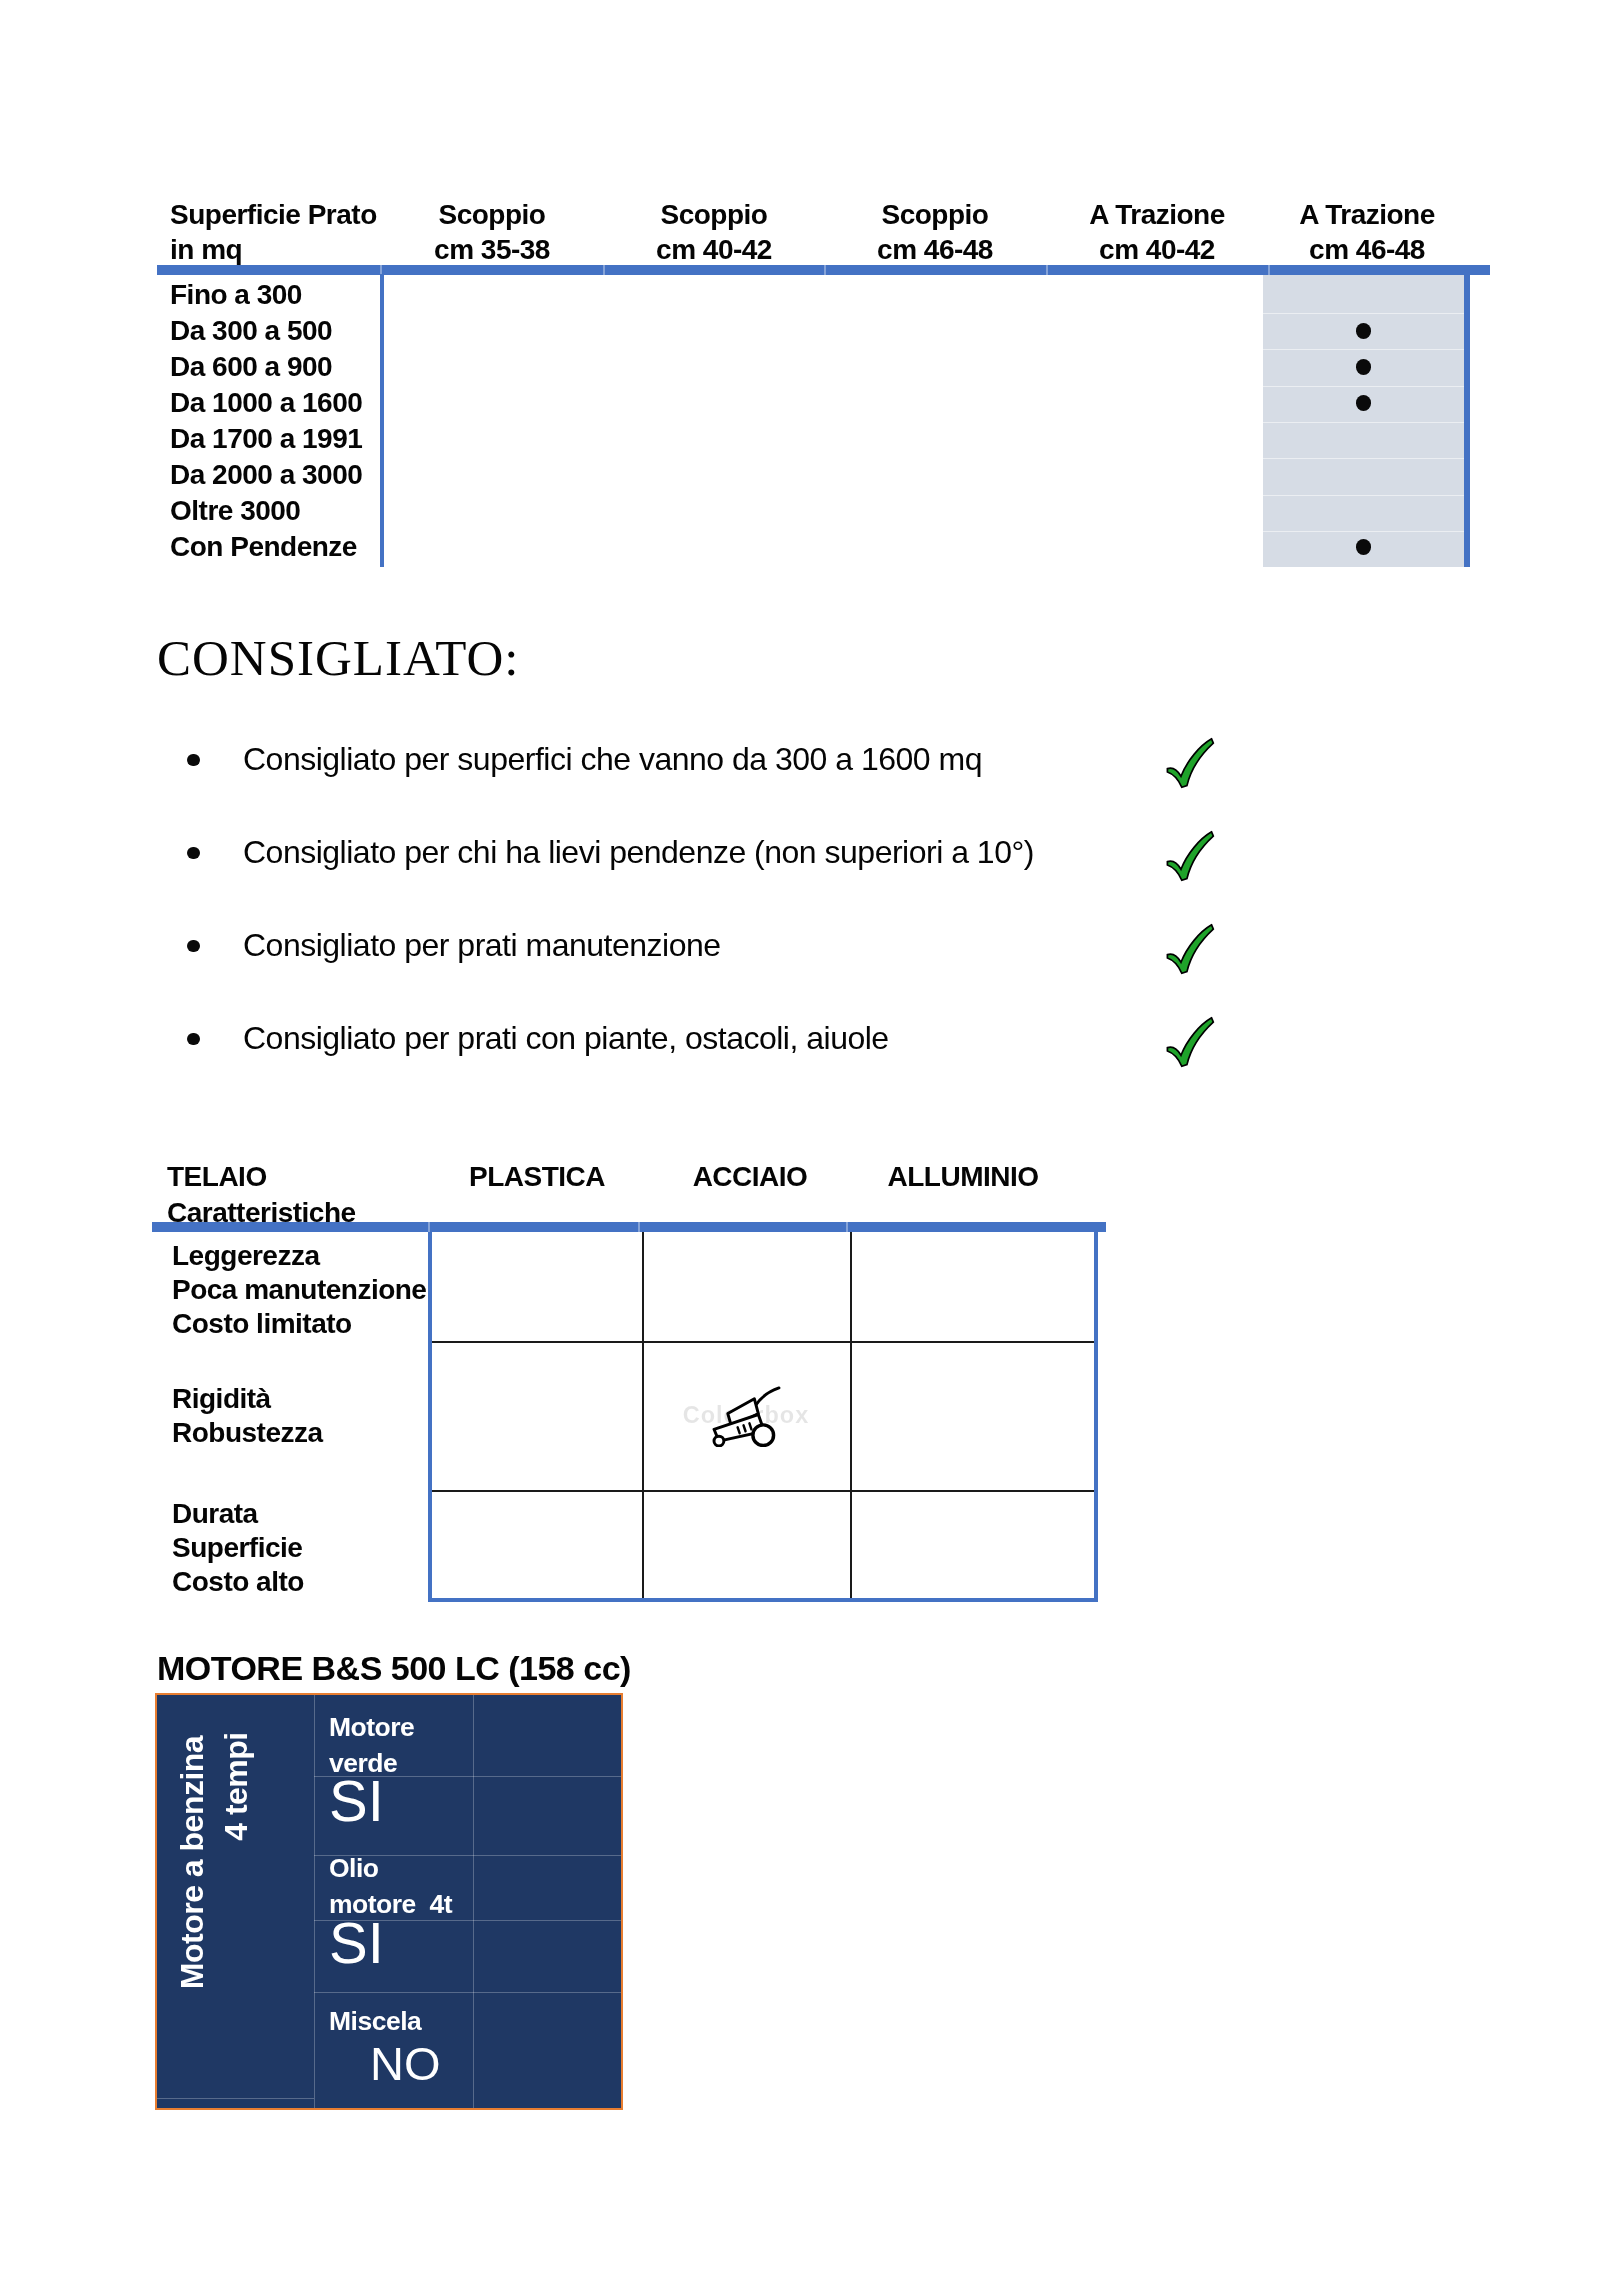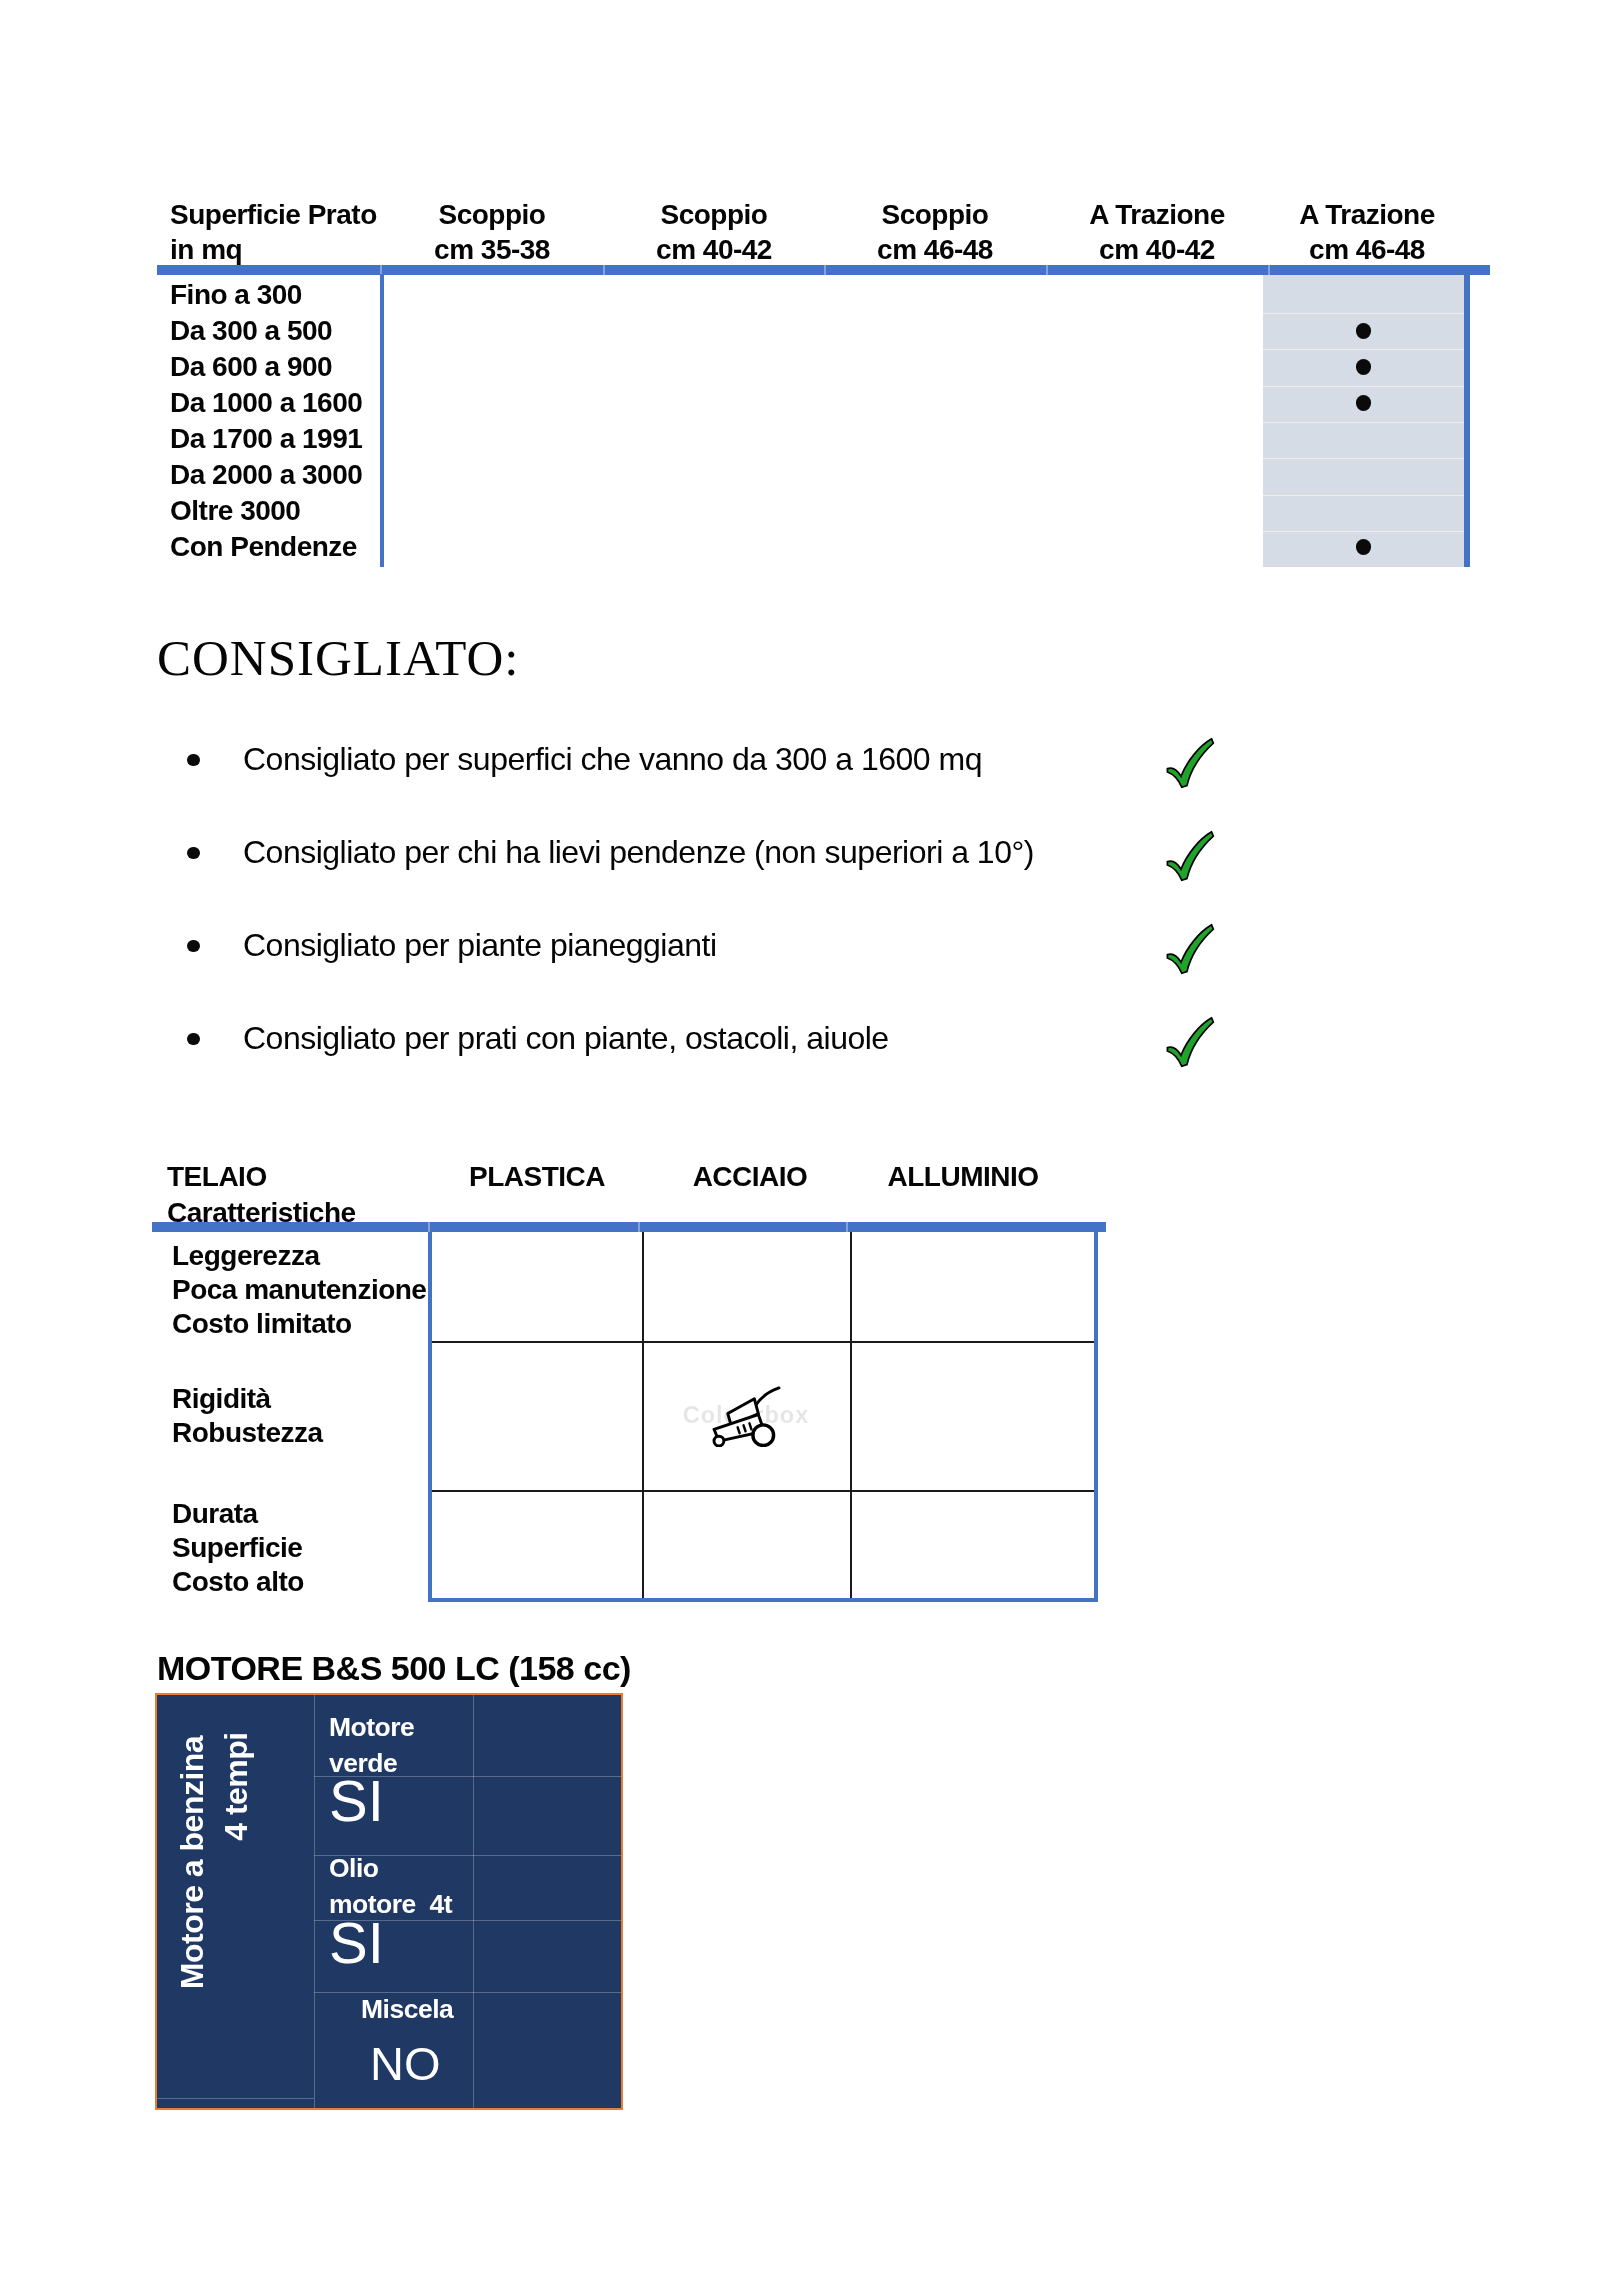--- a/index.html
+++ b/index.html
@@ -119,21 +119,21 @@
   <div class="abs li-text" style="left:243px;top:0;">Consigliato per superfici che vanno da 300 a 1600 mq</div>
 </div>
 
 <div class="abs" style="left:0;top:830px;">
   <span class="abs li-dot" style="left:187px;top:16.7px;"></span>
   <div class="abs li-text" style="left:243px;top:0;">Consigliato per chi ha lievi pendenze (non superiori a 10°)</div>
 </div>
 
 <div class="abs" style="left:0;top:923px;">
   <span class="abs li-dot" style="left:187px;top:16.7px;"></span>
-  <div class="abs li-text" style="left:243px;top:0;">Consigliato per piante pianeggianti</div>
+  <div class="abs li-text" style="left:243px;top:0;">Consigliato per prati manutenzione</div>
 </div>
 
 <div class="abs" style="left:0;top:1016px;">
   <span class="abs li-dot" style="left:187px;top:16.7px;"></span>
   <div class="abs li-text" style="left:243px;top:0;">Consigliato per prati con piante, ostacoli, aiuole</div>
 </div>
 
 <svg class="abs" style="left:1164px;top:736px;" width="51" height="55" viewBox="0 0 60 62">
   <path d="M4 37 C10 35 16 39 20 46 C27 28 42 10 56 2 L58 7 C46 18 32 36 27 57 L21 59 C17 50 10 43 4 41 Z" fill="#1FA32A" stroke="#000" stroke-width="2" stroke-linejoin="miter"></path>
 </svg>
@@ -215,18 +215,18 @@
     <div>verde</div>
   </div>
   <div class="abs nv-big" style="left:172px;top:76px;font-size:58px;line-height:59px;">SI</div>
 
   <div class="abs nv-label" style="left:172px;top:155px;">
     <div>Olio</div>
     <div style="white-space:pre;">motore  4t</div>
   </div>
   <div class="abs nv-big" style="left:172px;top:218px;font-size:58px;line-height:59px;">SI</div>
 
-  <div class="abs nv-label" style="left:172px;top:296px;margin-left:32px;">
+  <div class="abs nv-label" style="left:172px;top:308px;">
     <div>Miscela</div>
   </div>
   <div class="abs nv-big" style="left:172px;top:341px;font-size:47px;line-height:55px;margin-left:41px;">NO</div>
 </div>
 
 
 </body></html>

